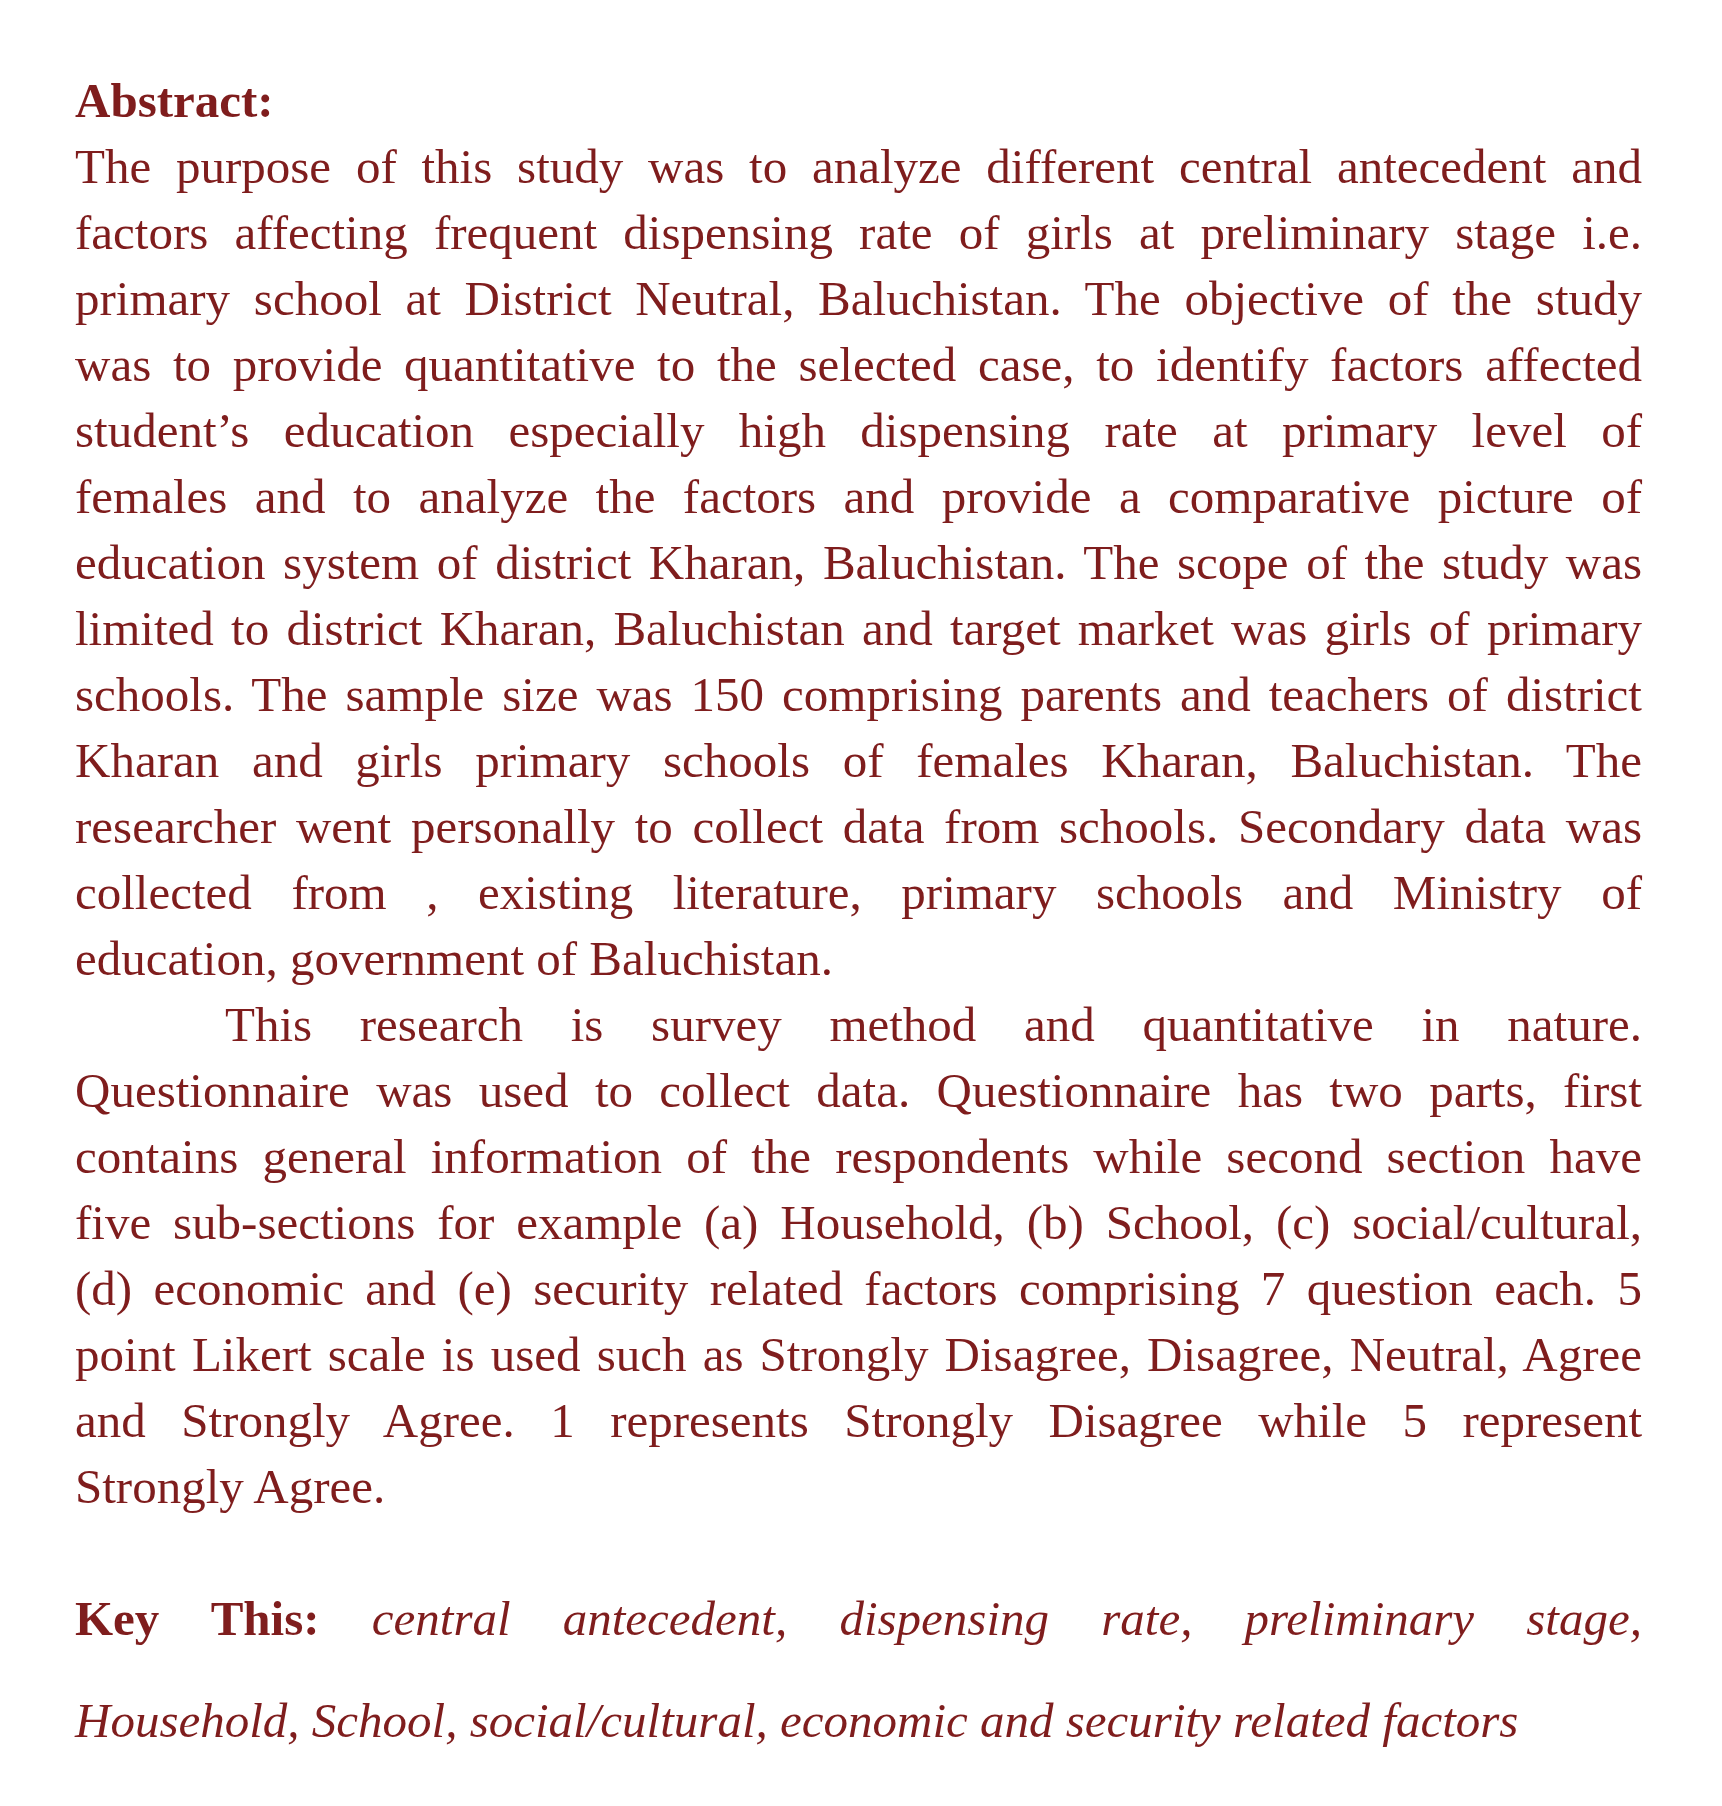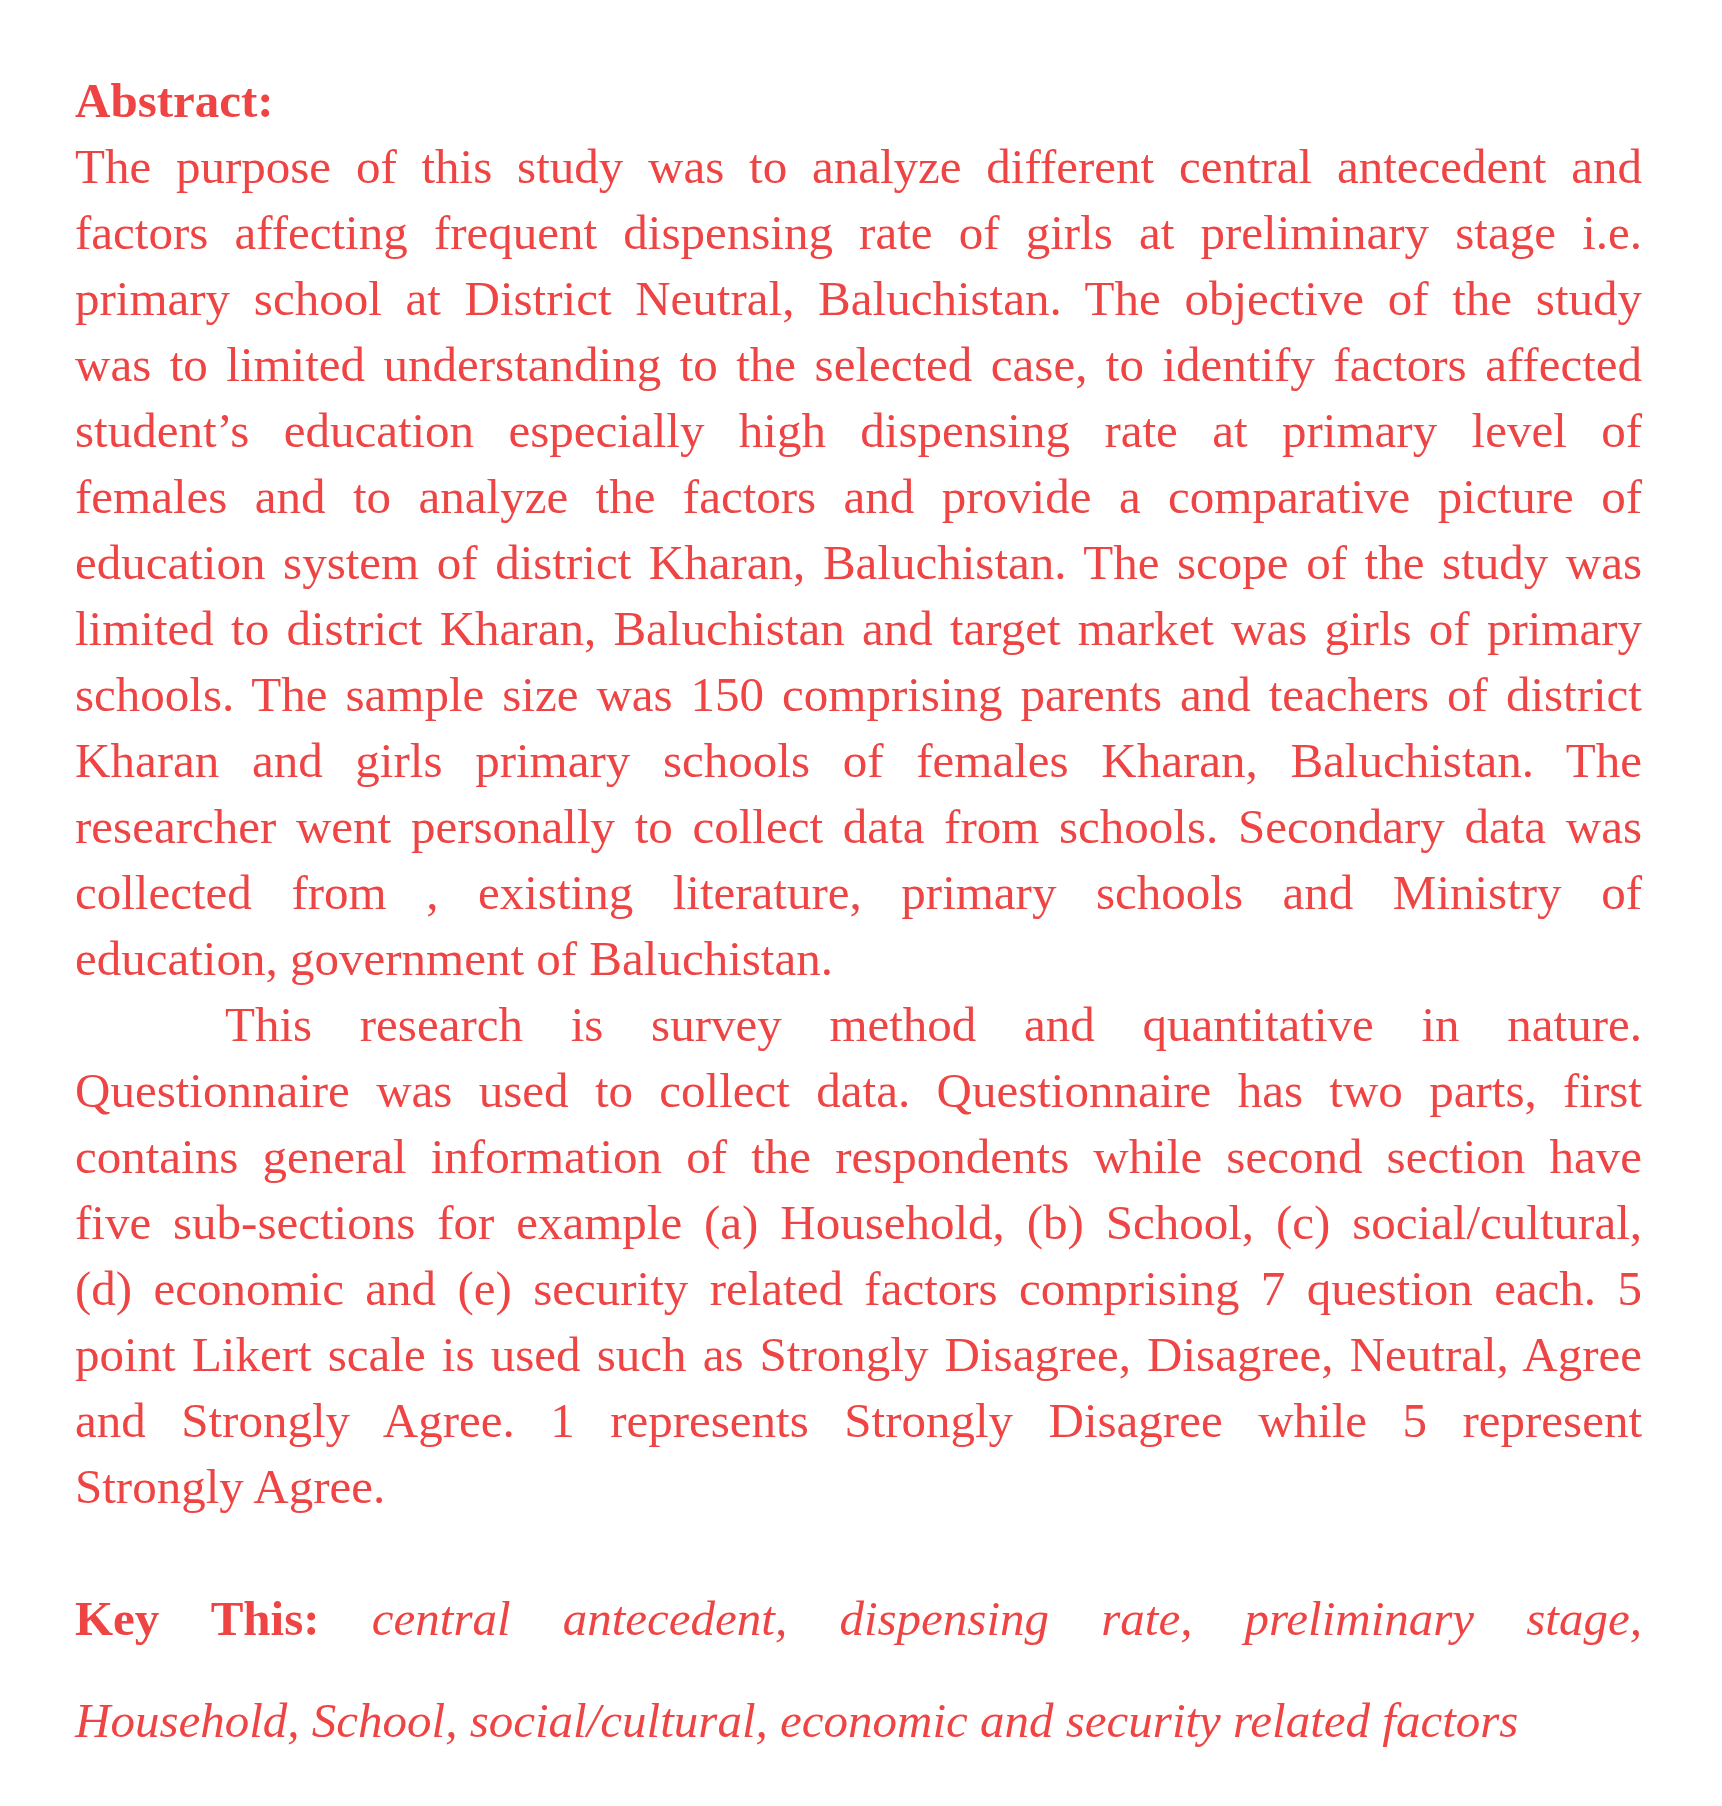--- a/index.html
+++ b/index.html
@@ -6,21 +6,21 @@
     margin: 0;
     padding: 0;
     background: #ffffff;
   }
   .page {
     position: relative;
     box-sizing: border-box;
     width: 1722px;
     height: 1806px;
     background: #ffffff;
-    color: #ef4444;
+    color: #7f1d1d;
     font-family: "Liberation Serif", "DejaVu Serif", serif;
     font-size: 49px;
     line-height: 66px;
     padding: 68px 80px 0 75px;
     overflow: hidden;
   }
   .line {
     text-align: justify;
     text-align-last: justify;
   }
@@ -51,21 +51,21 @@
 <body>
 
 <div class="page">
 
   <div class="line heading">Abstract:</div>
 
   <div id="para1">
       <div class="line">The purpose of this study was to analyze different central antecedent and</div>
       <div class="line">factors affecting frequent dispensing rate of girls at preliminary stage i.e.</div>
       <div class="line">primary school at District Neutral, Baluchistan. The objective of the study</div>
-      <div class="line">was to limited understanding to the selected case, to identify factors affected</div>
+      <div class="line">was to provide quantitative to the selected case, to identify factors affected</div>
       <div class="line">student’s education especially high dispensing rate at primary level of</div>
       <div class="line">females and to analyze the factors and provide a comparative picture of</div>
       <div class="line">education system of district Kharan, Baluchistan. The scope of the study was</div>
       <div class="line">limited to district Kharan, Baluchistan and target market was girls of primary</div>
       <div class="line">schools. The sample size was 150 comprising parents and teachers of district</div>
       <div class="line">Kharan and girls primary schools of females Kharan, Baluchistan. The</div>
       <div class="line">researcher went personally to collect data from schools. Secondary data was</div>
       <div class="line">collected from , existing literature, primary schools and Ministry of</div>
       <div class="line last">education, government of Baluchistan.</div>
     </div>

